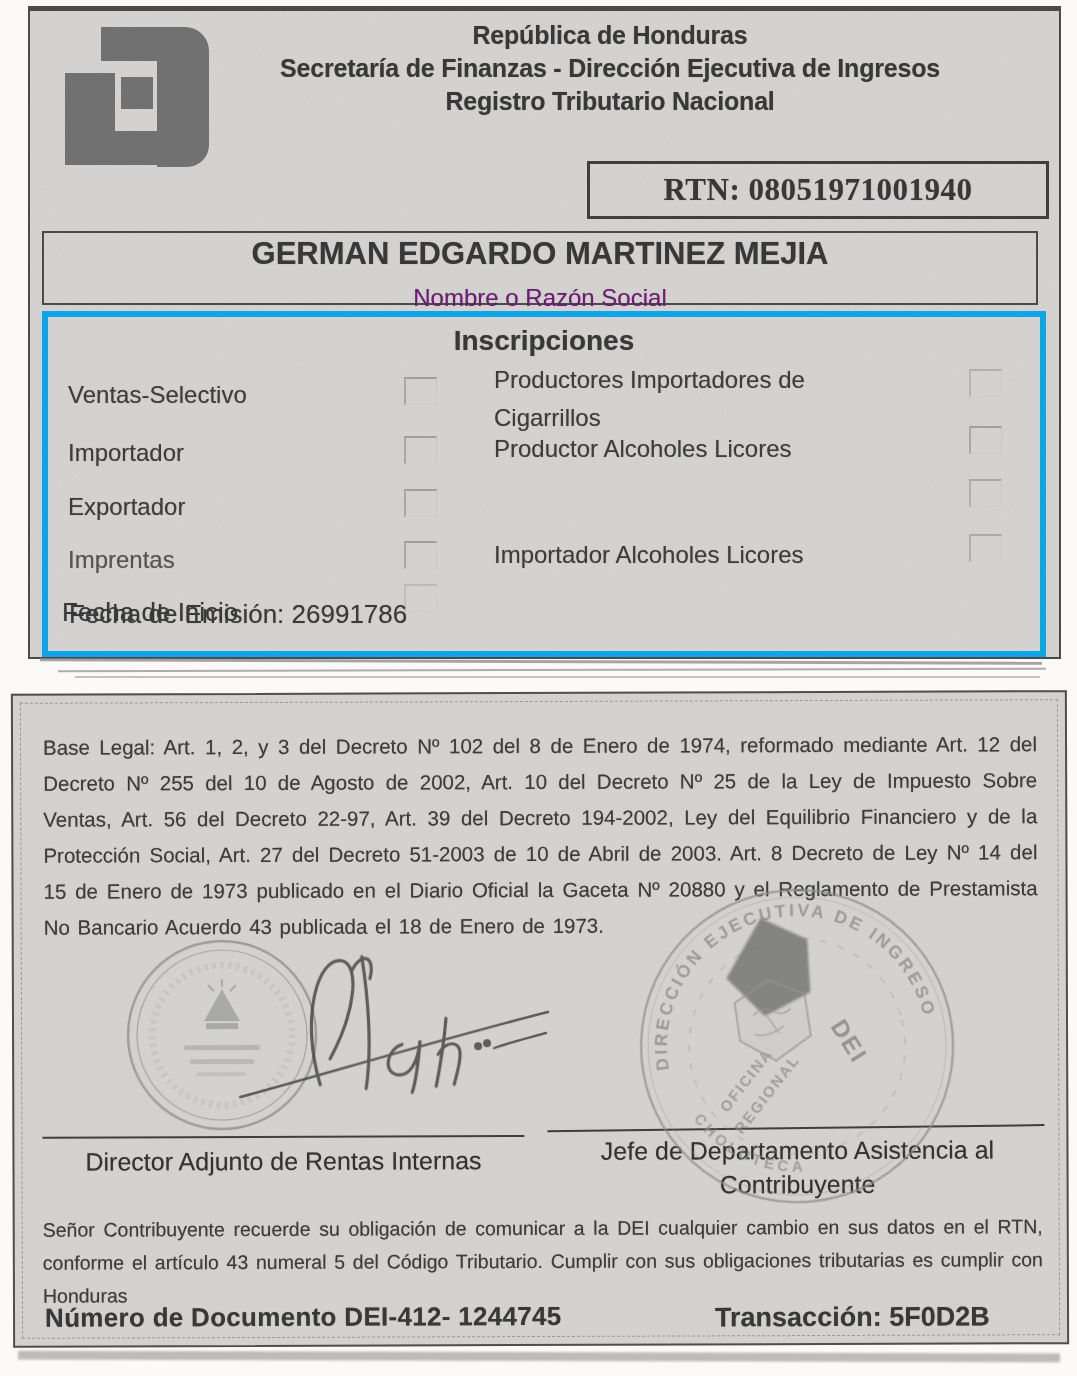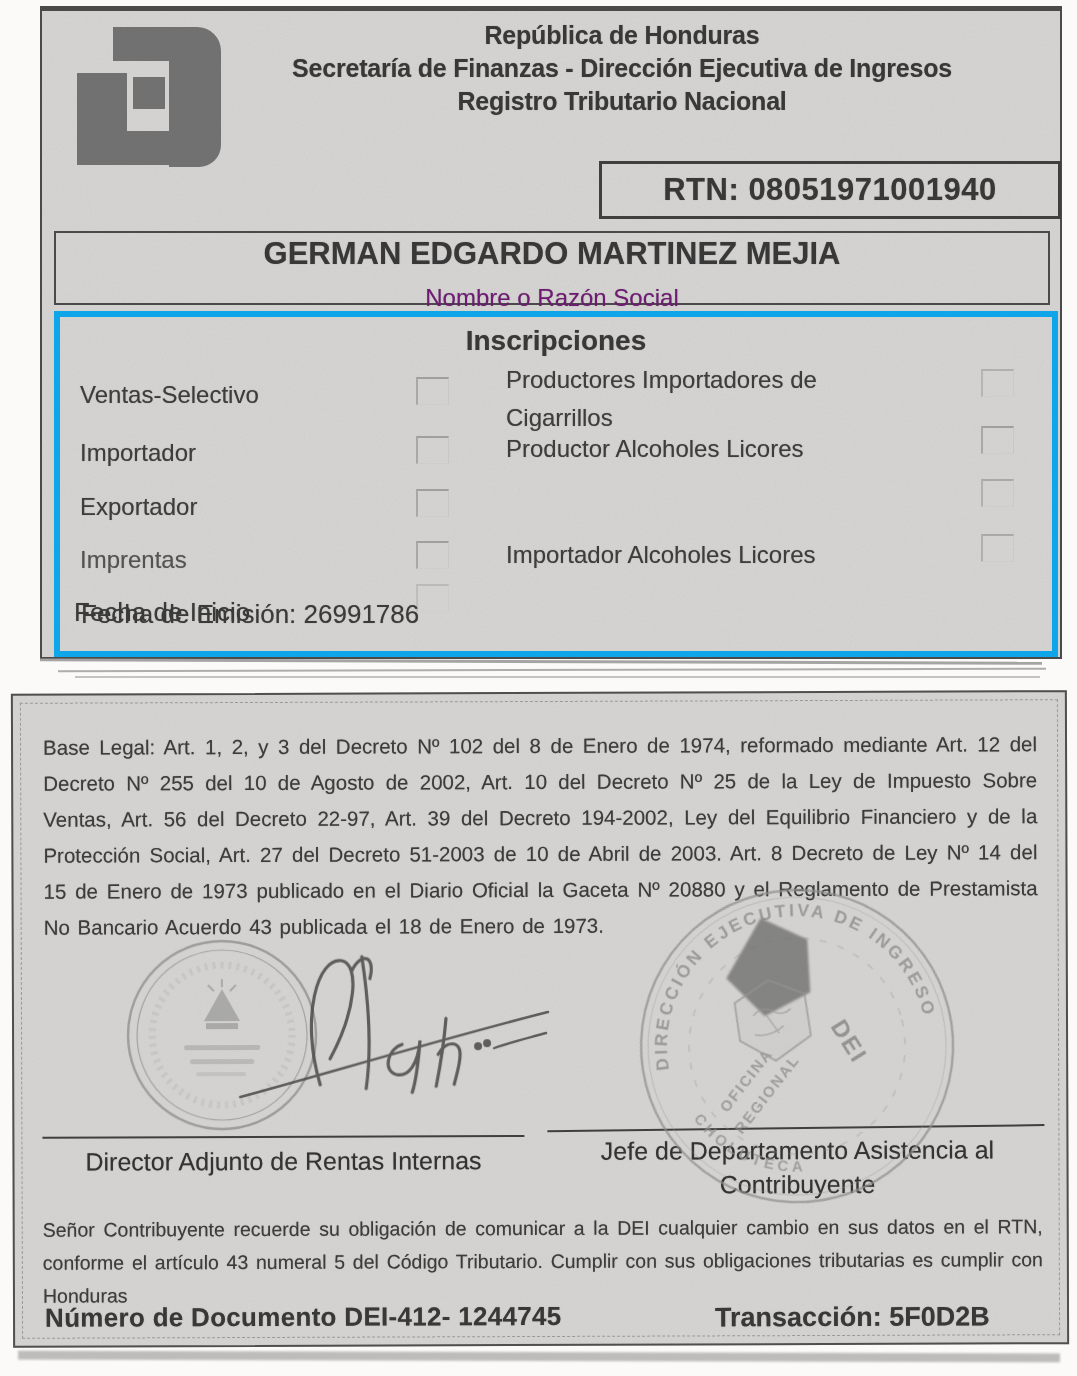--- a/index.html
+++ b/index.html
@@ -1,31 +1,31 @@
 <!DOCTYPE html>
 <html><head>
 <meta charset="utf-8">
 <style>
   html,body{margin:0;padding:0;background:#fbfaf8;}
   .page{position:relative;width:1077px;height:1376px;overflow:hidden;
         font-family:"Liberation Sans",sans-serif;color:#383838;background:#fbfaf8;}
   .card{position:absolute;background:#d8d7d5;}
-  .card-front{left:40px;top:6px;width:1018px;height:646px;border:2px solid #4a4a4a;border-top-width:5px;}
+  .card-front{left:28px;top:6px;width:1018px;height:646px;border:2px solid #4a4a4a;border-top-width:5px;padding-left:11px;}
   .card-back{left:12px;top:692px;width:1052px;height:650px;border:2px solid #4f4f4f;transform:rotate(-0.2deg);}
   .card-back::before{content:"";position:absolute;left:7px;top:7px;right:7px;bottom:7px;
         border:1px dashed #6f6f6f;opacity:.55;pointer-events:none;}
   .noise{position:absolute;left:0;top:0;width:100%;height:100%;pointer-events:none;mix-blend-mode:multiply;}
   .ink{text-shadow:0 0 1px rgba(56,56,56,.45);}
   
   .logo{position:absolute;left:27px;top:12px;}
   .hdr{position:absolute;left:150px;top:8px;width:860px;text-align:center;}
   .hdr div{font-weight:bold;font-size:25px;line-height:33px;letter-spacing:-0.2px;}
   .rtn-box{position:absolute;left:557px;top:150px;width:456px;height:52px;border:3px solid #3f3f3f;
         display:flex;align-items:center;justify-content:center;}
-  .rtn-box span{font-weight:bold;font-size:31px;letter-spacing:0.5px;}
+  .rtn-box span{font-weight:bold;font-size:31px;letter-spacing:0.5px;font-family:Liberation Serif, serif;}
   .name-box{position:absolute;left:12px;top:220px;width:992px;height:70px;border:2px solid #4a4a4a;text-align:center;}
   .nm{margin-top:3px;font-weight:bold;font-size:31px;}
   .nc{font-size:24px;margin-top:12px;color:#701a75;}
   .insc-box{position:absolute;left:12px;top:300px;width:992px;height:334px;border:6px solid #0ea5e9;}
   .insc-title{position:absolute;left:0;top:8px;width:100%;text-align:center;font-weight:bold;font-size:28px;}
   .lbl{position:absolute;font-size:24px;color:#3d3d3d;}
   .rlbl{width:370px;line-height:38px;}
   .cb{position:absolute;width:30px;height:25px;border-top:2px solid #8f8f8f;border-left:2px solid #9a9a9a;
       border-right:1px solid #c4c4c2;border-bottom:1px solid #cccccb;opacity:.75;}
   .emiss{position:absolute;font-size:26px;font-weight:500;white-space:nowrap;color:#3a3a3a;}

